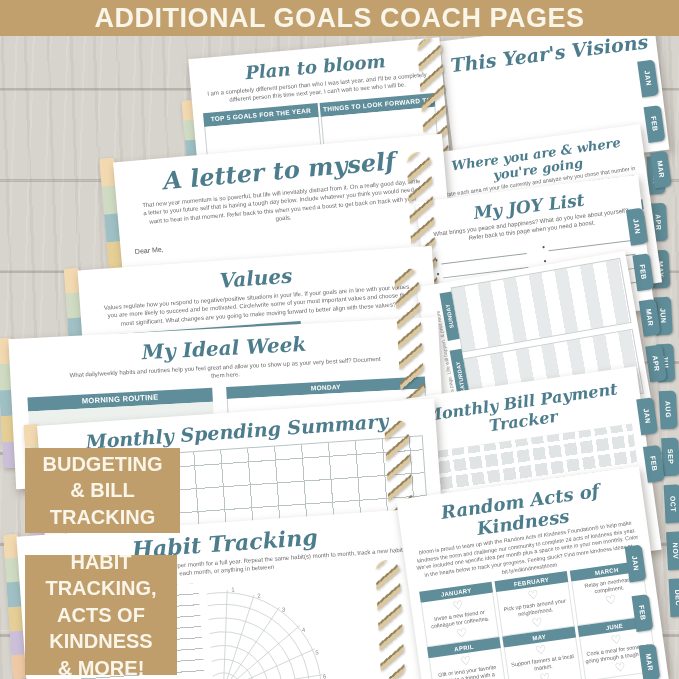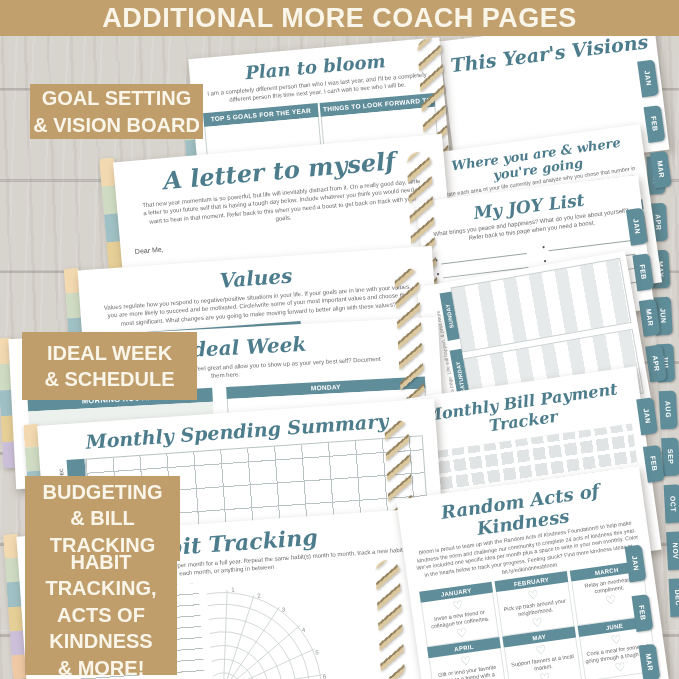--- a/index.html
+++ b/index.html
@@ -381,27 +381,23 @@
   </div>
   <div class="tabcol" style="left:634px;top:545px;gap:14px;transform:rotate(-8deg);z-index:17;">
     <div class="tab" style="height:36px">JAN</div>
     <div class="tab" style="height:36px">FEB</div>
     <div class="tab" style="height:36px">MAR</div>
   </div>
 
   <div class="spiral" style="left:378px;top:560px;height:119px;transform:rotate(-3deg);z-index:18;"></div>
 
   <div class="banner">
-    <span>ADDITIONAL MORE COACH PAGES</span>
-  </div>
-  <div class="label" style="left:30px;top:84px;width:173px;height:55px;">GOAL SETTING
-&amp; VISION BOARD</div>
-  <div class="label" style="left:22px;top:332px;width:175px;height:68px;">IDEAL WEEK
-&amp; SCHEDULE</div>
-  <div class="label" style="left:25px;top:448px;width:155px;height:85px;margin-top:28px;">BUDGETING
+    <span>ADDITIONAL GOALS COACH PAGES</span>
+  </div>
+  <div class="label" style="left:25px;top:448px;width:155px;height:85px;">BUDGETING
 &amp; BILL
 TRACKING</div>
   <div class="label" style="left:25px;top:555px;width:152px;height:120px;">HABIT
 TRACKING,
 ACTS OF
 KINDNESS
 &amp; MORE!</div>
 
 </div>
 

